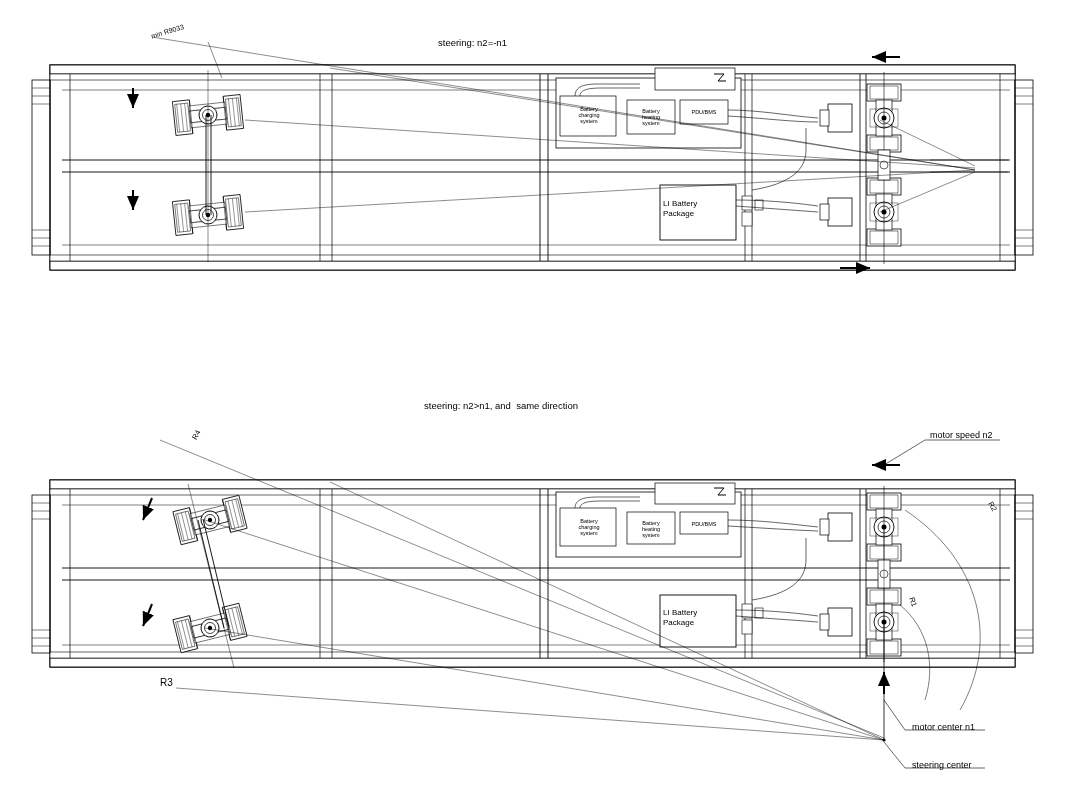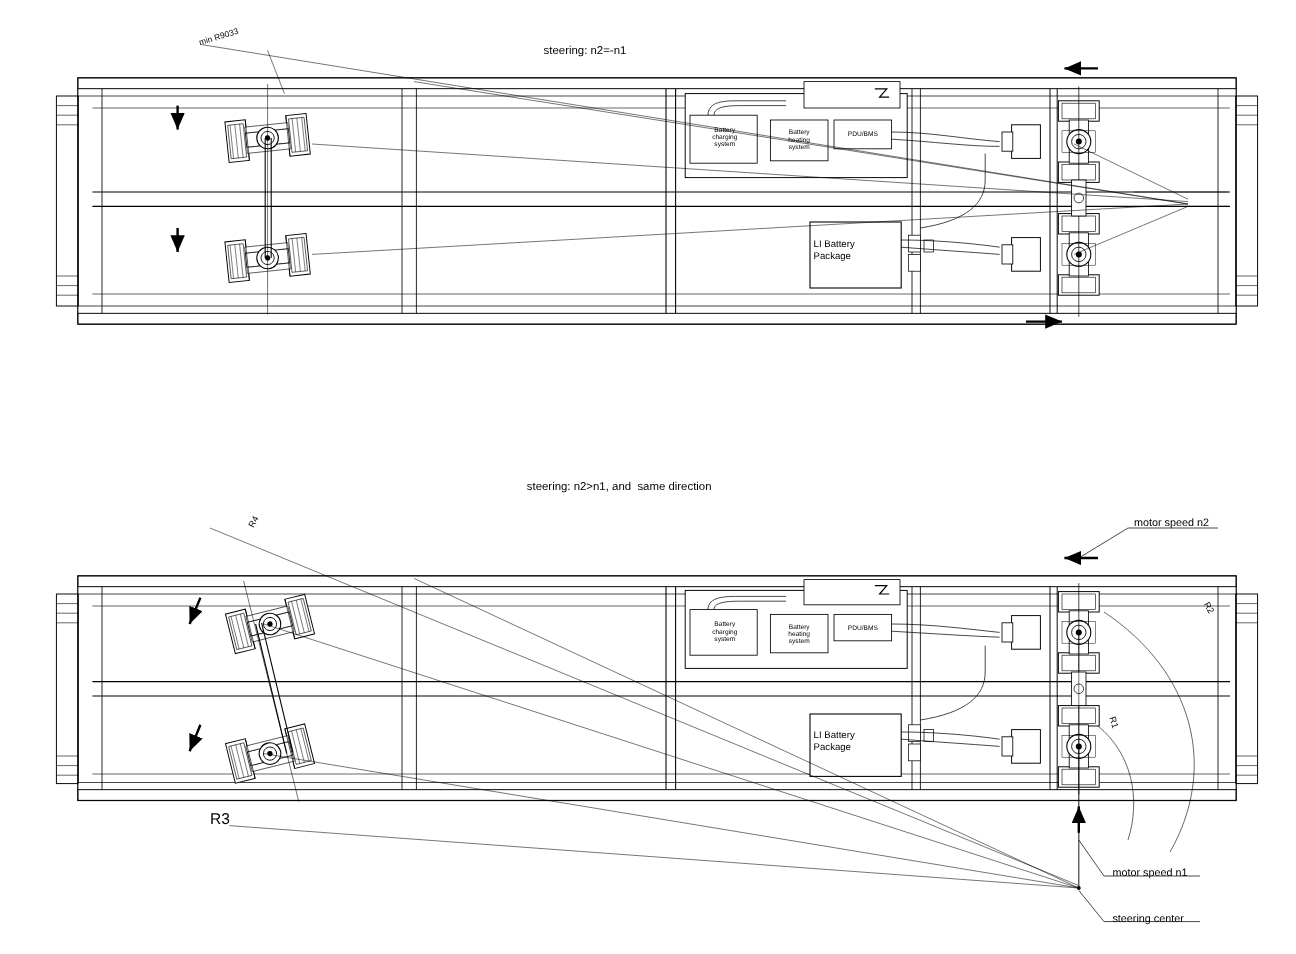--- a/index.html
+++ b/index.html
@@ -10,21 +10,21 @@
   body {
     width: 1080px;
     height: 795px;
     font-family: "Liberation Sans", sans-serif;
     color: #000000;
     position: relative;
     overflow: hidden;
   }
   #stage {
     position: absolute;
-    left: 15px;
+    left: 0;
     top: 0;
     width: 924px;
     height: 795px;
   }
   .cad-svg {
     position: absolute;
     left: 0;
     top: 0;
     width: 1080px;
     height: 795px;
@@ -315,26 +315,26 @@
   <div class="lbl rot-min" style="left:150px; top:32px; font-size:7px;">min R9033</div>
 
   <div class="lbl tiny" style="left:566px; top:106px; width:46px;">Battery<br>charging<br>system</div>
   <div class="lbl tiny" style="left:631px; top:108px; width:40px;">Battery<br>heating<br>system</div>
   <div class="lbl tiny" style="left:683px; top:109px; width:42px;">PDU/BMS</div>
   <div class="lbl mid" style="left:663px; top:199px; width:70px;">LI Battery<br>Package</div>
 
   <div class="lbl title" style="left:424px; top:401px;">steering: n2&gt;n1, and  same direction</div>
 
   <div class="lbl rot-r4" style="left:190px; top:437px; font-size:7.5px;">R4</div>
-  <div class="lbl" style="left:160px; top:678px; font-size:13px;">R3</div>
+  <div class="lbl" style="left:160px; top:678px; font-size:10px;">R3</div>
   <div class="lbl rot-r2" style="left:994px; top:500px; font-size:7.5px;">R2</div>
   <div class="lbl rot-r1" style="left:916px; top:596px; font-size:7.5px;">R1</div>
 
   <div class="lbl tiny" style="left:566px; top:518px; width:46px;">Battery<br>charging<br>system</div>
   <div class="lbl tiny" style="left:631px; top:520px; width:40px;">Battery<br>heating<br>system</div>
   <div class="lbl tiny" style="left:683px; top:521px; width:42px;">PDU/BMS</div>
   <div class="lbl mid" style="left:663px; top:608px; width:70px;">LI Battery<br>Package</div>
 
   <div class="lbl" style="left:930px; top:430px;text-align:right;">motor speed n2</div>
-  <div class="lbl" style="left:912px; top:722px;">motor speed n1</div>
+  <div class="lbl" style="left:912px; top:722px;">motor center n1</div>
   <div class="lbl" style="left:912px; top:760px;">steering center</div>
 
 </div>
 
 </body></html>

